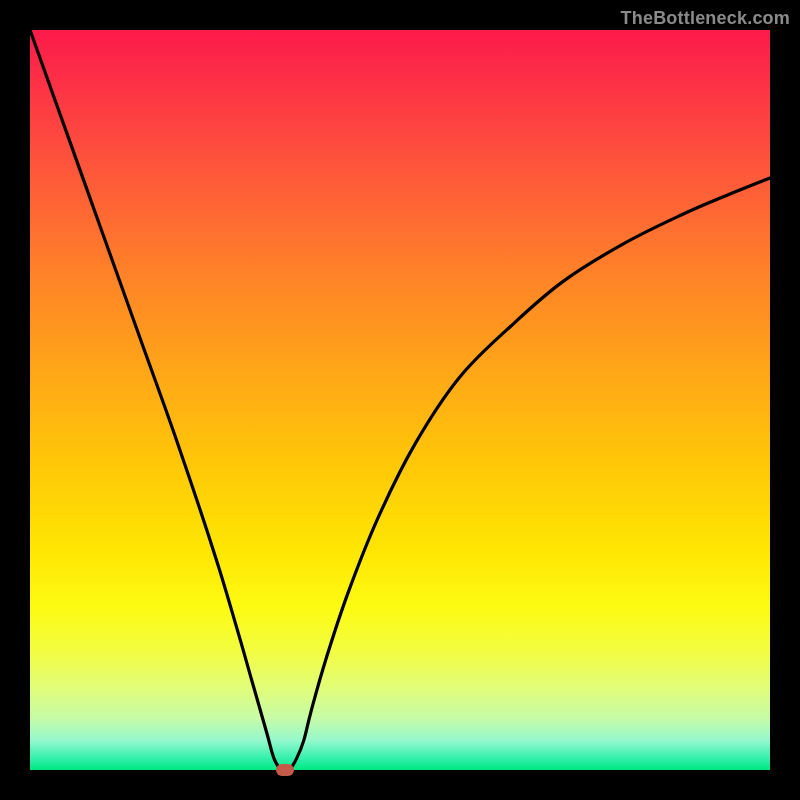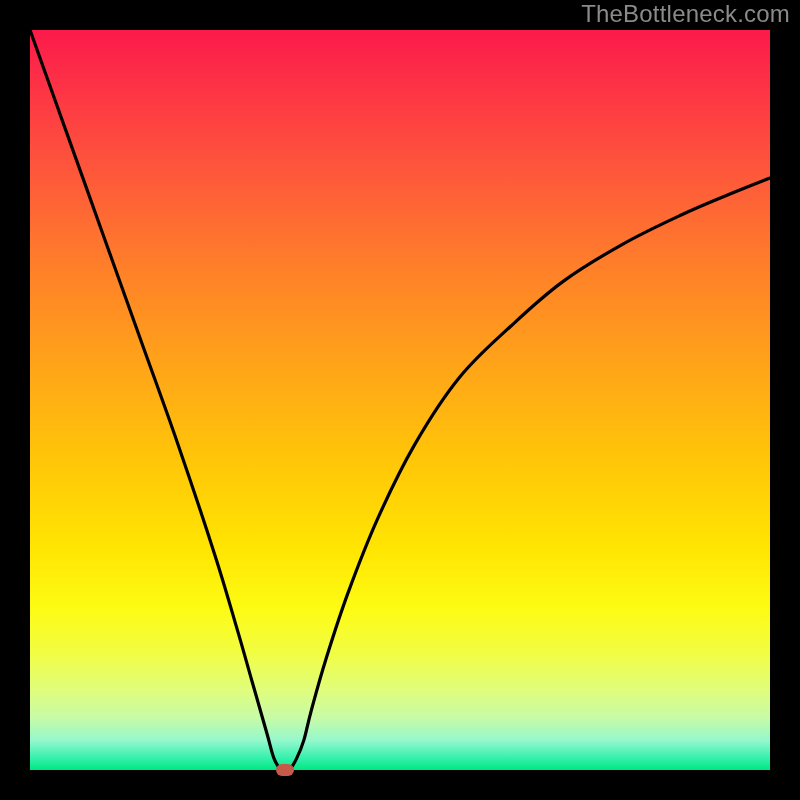--- a/index.html
+++ b/index.html
@@ -39,25 +39,25 @@
       #f2fd42 84%,
       #e1fd7a 89%,
       #c6fba7 93%,
       #95f8cd 96%,
       #30f0ab 98.5%,
       #00e77f 100%
     );
   }
   .watermark {
     position: absolute;
-    top: 0;
+    top: 8px;
     right: 10px;
     color: #8a8a8a;
-    font-size: 24px;
-    font-weight: 400;
+    font-size: 18px;
+    font-weight: 700;
     letter-spacing: 0.2px;
     user-select: none;
   }
   svg.curve {
     position: absolute;
     top: 0;
     left: 0;
   }
   .marker {
     position: absolute;

